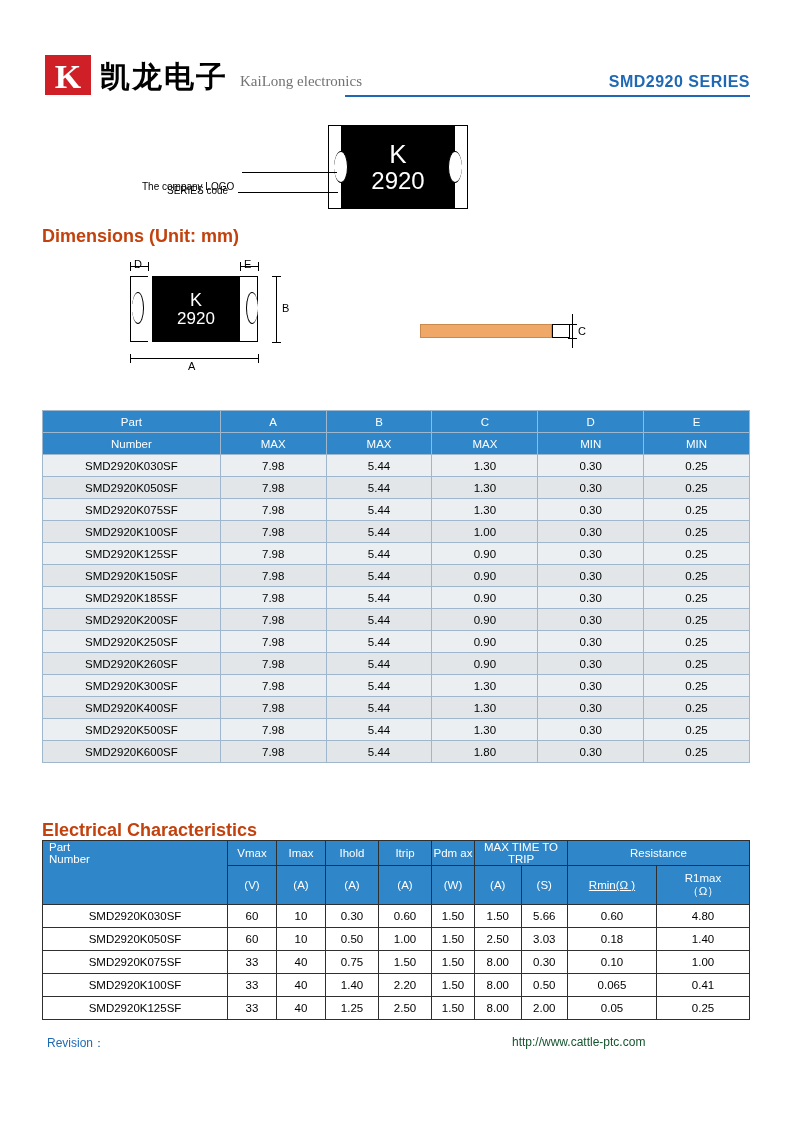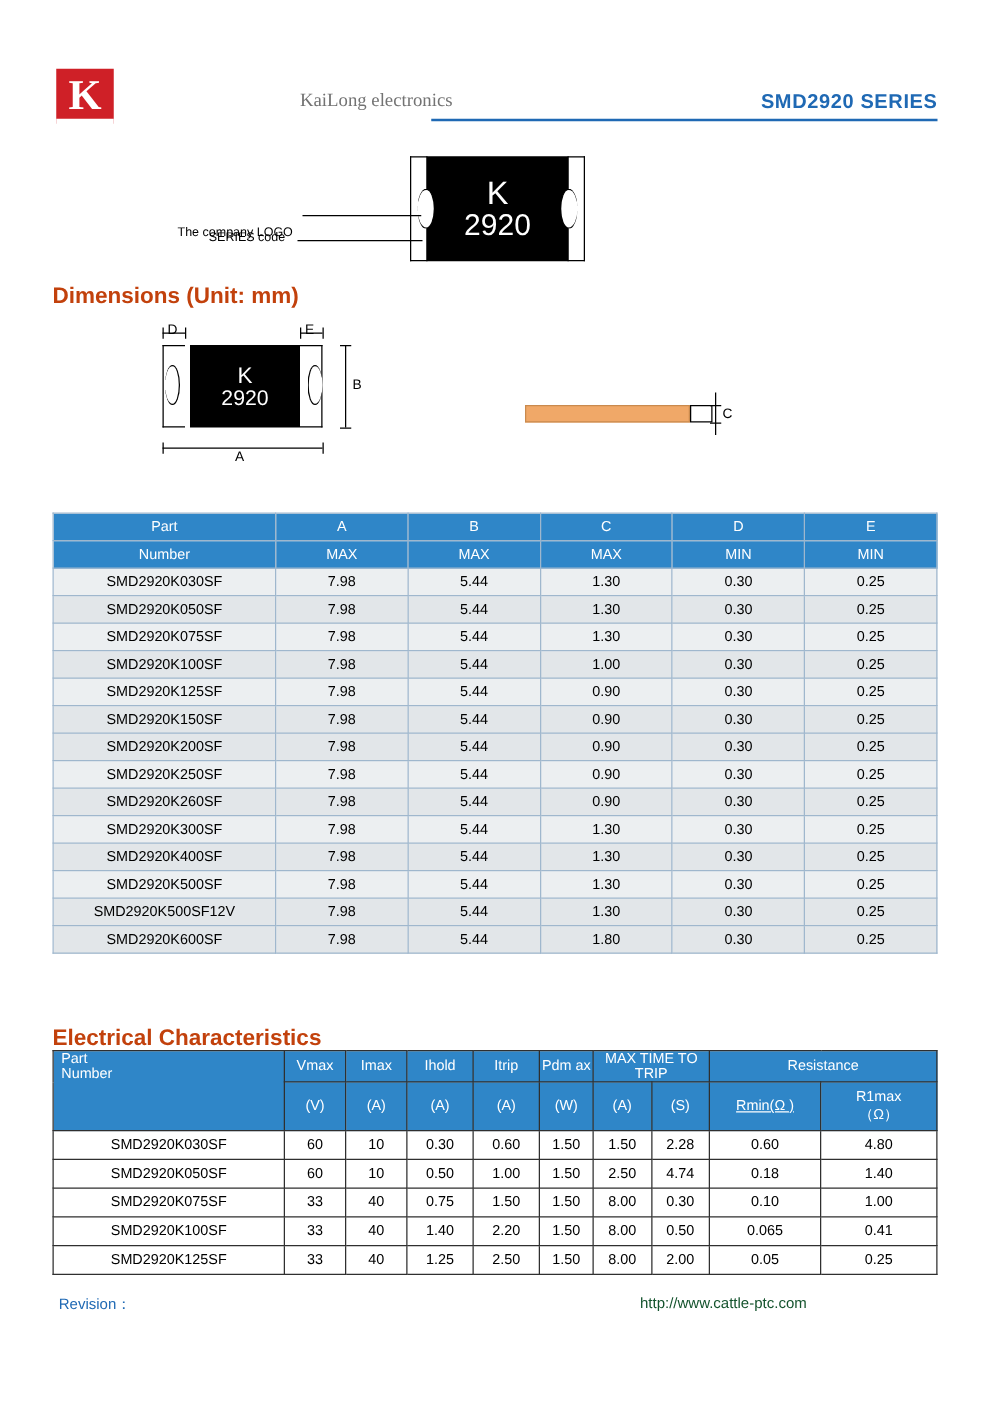--- a/index.html
+++ b/index.html
@@ -124,20 +124,21 @@
   .footer-rev{position:absolute;left:5px;top:0;font-size:12px;color:#1f69b4;}
   .footer-url{position:absolute;left:470px;top:0;font-size:12px;color:#14532d;}
 </style>
 </head>
 <body>
 
 <div class="page">
 
   <div class="header">
     <div class="logo-mark">K</div>
+    <div class="logo-cn">凯龙电子</div>
     <div class="logo-en">KaiLong electronics</div>
     <div class="header-rule"></div>
     <div class="header-title">SMD2920   SERIES</div>
   </div>
 
   <div class="device-top">
     <div class="dev-lead left"></div>
     <div class="dev-lead right"></div>
     <div class="dev-body"></div>
     <div class="dev-notch left"></div>
@@ -257,20 +258,28 @@
           <td>0.25</td>
         </tr>
         <tr class="alt">
           <td class="part">SMD2920K150SF</td>
           <td>7.98</td>
           <td>5.44</td>
           <td>0.90</td>
           <td>0.30</td>
           <td>0.25</td>
         </tr>
+        <tr>
+          <td class="part">SMD2920K185SF</td>
+          <td>7.98</td>
+          <td>5.44</td>
+          <td>0.90</td>
+          <td>0.30</td>
+          <td>0.25</td>
+        </tr>
         <tr class="alt">
           <td class="part">SMD2920K200SF</td>
           <td>7.98</td>
           <td>5.44</td>
           <td>0.90</td>
           <td>0.30</td>
           <td>0.25</td>
         </tr>
         <tr>
           <td class="part">SMD2920K250SF</td>
@@ -299,28 +308,20 @@
         <tr class="alt">
           <td class="part">SMD2920K400SF</td>
           <td>7.98</td>
           <td>5.44</td>
           <td>1.30</td>
           <td>0.30</td>
           <td>0.25</td>
         </tr>
         <tr>
           <td class="part">SMD2920K500SF</td>
-          <td>7.98</td>
-          <td>5.44</td>
-          <td>1.30</td>
-          <td>0.30</td>
-          <td>0.25</td>
-        </tr>
-        <tr class="alt">
-          <td class="part">SMD2920K500SF12V</td>
           <td>7.98</td>
           <td>5.44</td>
           <td>1.30</td>
           <td>0.30</td>
           <td>0.25</td>
         </tr>
         <tr class="alt">
           <td class="part">SMD2920K600SF</td>
           <td>7.98</td>
           <td>5.44</td>
@@ -365,33 +366,33 @@
     </thead>
     <tbody>
         <tr>
           <td>SMD2920K030SF</td>
           <td>60</td>
           <td>10</td>
           <td>0.30</td>
           <td>0.60</td>
           <td>1.50</td>
           <td>1.50</td>
-          <td>2.28</td>
+          <td>5.66</td>
           <td>0.60</td>
           <td>4.80</td>
         </tr>
         <tr>
           <td>SMD2920K050SF</td>
           <td>60</td>
           <td>10</td>
           <td>0.50</td>
           <td>1.00</td>
           <td>1.50</td>
           <td>2.50</td>
-          <td>4.74</td>
+          <td>3.03</td>
           <td>0.18</td>
           <td>1.40</td>
         </tr>
         <tr>
           <td>SMD2920K075SF</td>
           <td>33</td>
           <td>40</td>
           <td>0.75</td>
           <td>1.50</td>
           <td>1.50</td>

